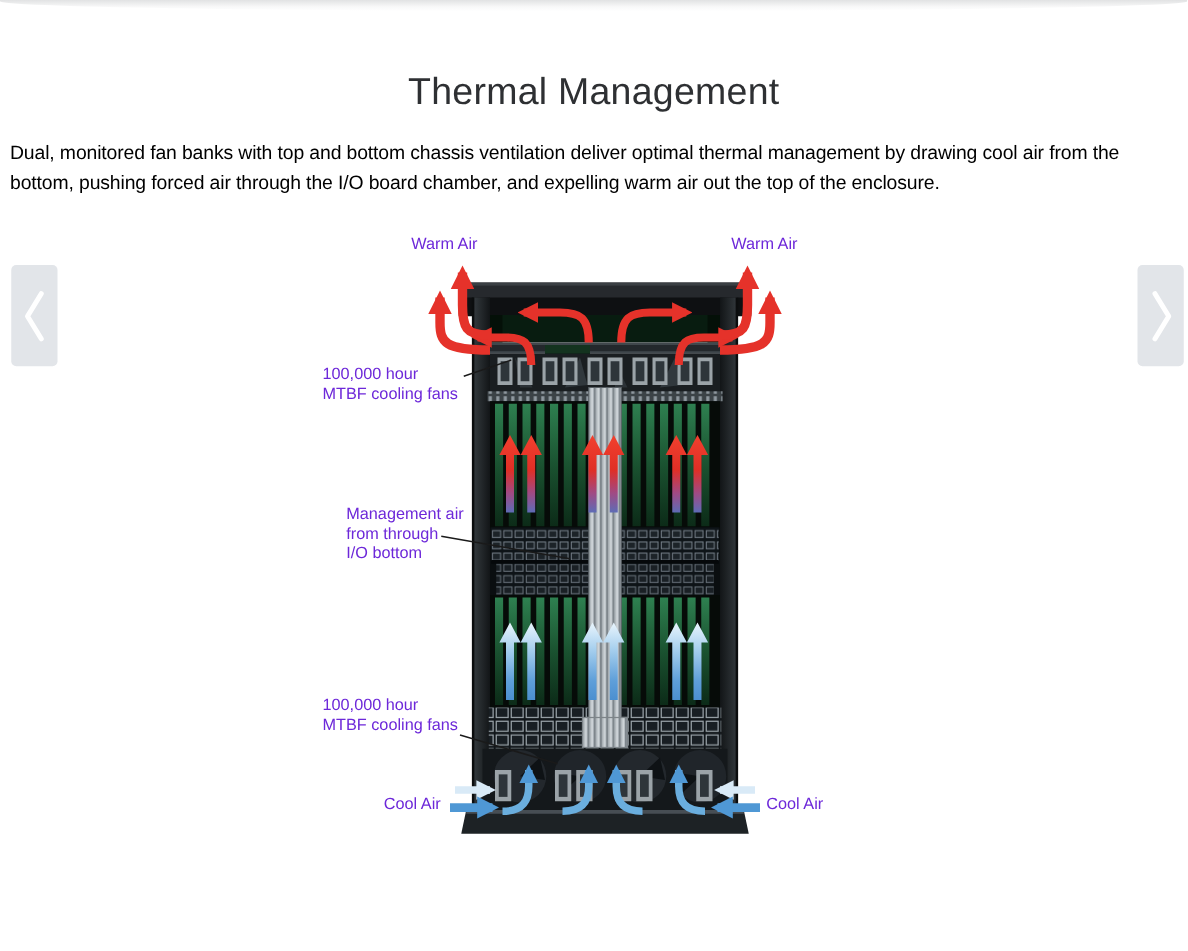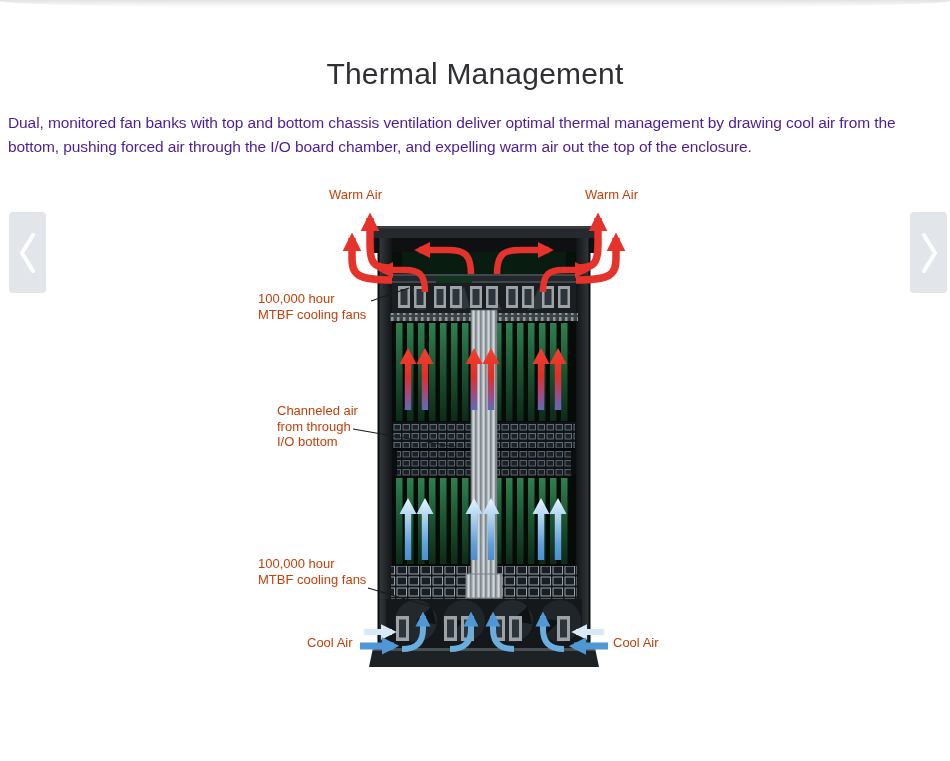--- a/index.html
+++ b/index.html
@@ -18,37 +18,37 @@
     border-radius: 0 0 50% 50% / 0 0 8px 8px;
   }
   .page-title {
     position:absolute; left:0; top:57px; width:100%;
     text-align:center;
     font-size:30px; font-weight:400; color:#2e3033;
     letter-spacing:0.2px;
   }
   .page-desc {
     position:absolute; left:8px; top:111px; width:936px;
-    font-size:15.5px; line-height:24px; color:#4c1d95;
+    font-size:15.5px; line-height:24px; color:#000000;
     letter-spacing:-0.1px;
   }
   .nav-btn {
     position:absolute; top:212px; width:37px; height:81px;
     background:#e2e5e9; border:none; border-radius:4px;
     display:flex; align-items:center; justify-content:center;
     cursor:pointer; padding:0;
   }
   .nav-prev { left:9px; }
   .nav-next { left:910px; }
   .diagram {
     position:absolute; left:240px; top:180px; width:480px; height:500px;
   }
   .diagram svg { position:absolute; left:0; top:0; }
   .dg-label {
-    position:absolute; font-size:13px; line-height:15.5px; color:#c2410c; white-space:nowrap;
+    position:absolute; font-size:13px; line-height:15.5px; color:#6d28d9; white-space:nowrap;
   }
   .lbl-warm-left  { left:89px;  top:7px; }
   .lbl-warm-right { left:345px; top:7px; }
   .lbl-fans-top   { left:18px;  top:111px; }
   .lbl-channel    { left:37px;  top:223px; }
   .lbl-fans-bot   { left:18px;  top:376px; }
   .lbl-cool-left  { left:67px;  top:455px; }
   .lbl-cool-right { left:373px; top:455px; }
 </style>
 </head>
@@ -324,21 +324,21 @@
 
     <div class="dg-label lbl-warm-left">Warm Air</div>
     <div class="dg-label lbl-warm-right">Warm Air</div>
 
     <div class="dg-label lbl-fans-top">
       <div>100,000 hour</div>
       <div>MTBF cooling fans</div>
     </div>
 
     <div class="dg-label lbl-channel">
-      <div>Channeled air</div>
+      <div>Management air</div>
       <div>from through</div>
       <div>I/O bottom</div>
     </div>
 
     <div class="dg-label lbl-fans-bot">
       <div>100,000 hour</div>
       <div>MTBF cooling fans</div>
     </div>
 
     <div class="dg-label lbl-cool-left">Cool Air</div>

